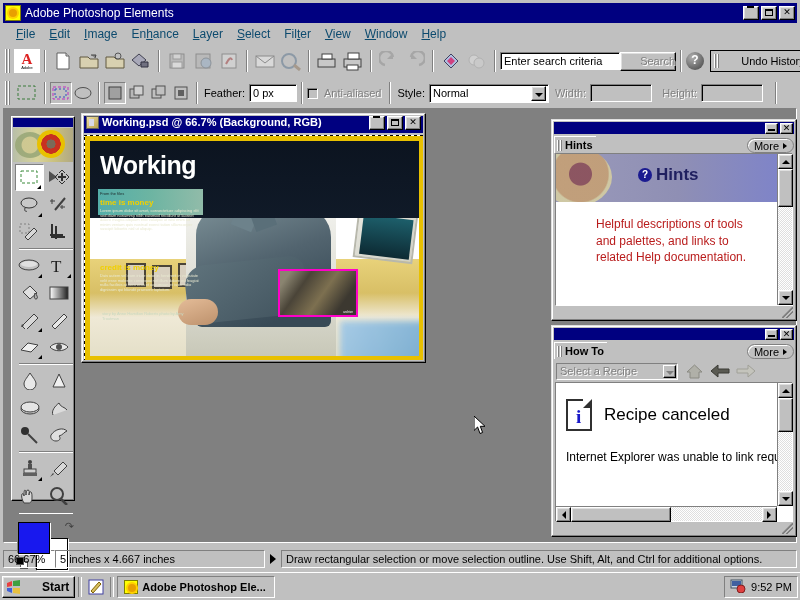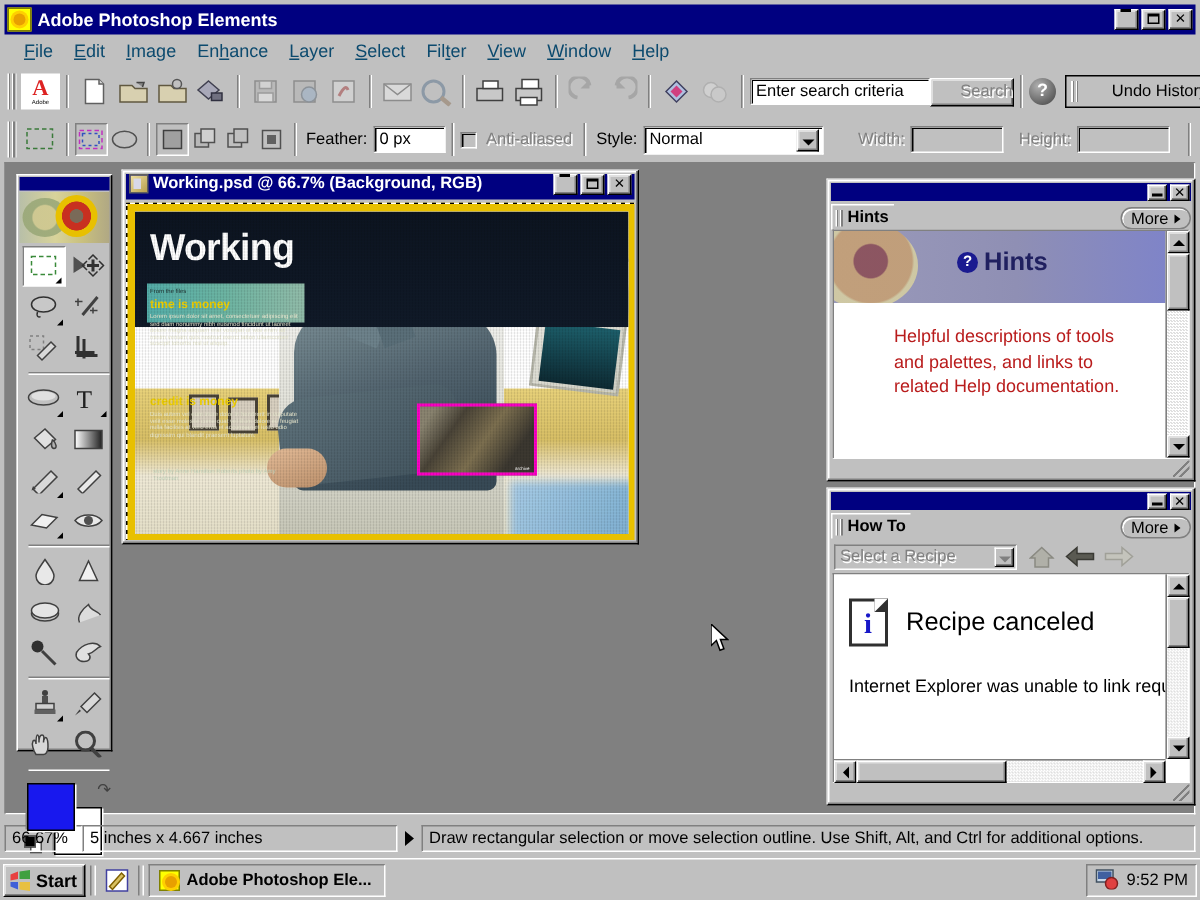--- a/index.html
+++ b/index.html
@@ -9,21 +9,21 @@
     font-size: 11px;
     background: #008080;
     -webkit-font-smoothing: none;
   }
 
   
   #app { position:absolute; left:0; top:0; width:800px; height:572px; background:#c0c0c0;
          border:1px solid #c0c0c0; }
   #titlebar { position:absolute; left:2px; top:2px; right:2px; height:20px;
               background:#000080; display:flex; align-items:center; }
-  #titlebar .ttl { color:#fff; font-weight:bold; font-size:12px; margin-left:4px; letter-spacing:0; }
+  #titlebar .ttl { color:#fff; font-weight:normal; font-size:12px; margin-left:4px; letter-spacing:0; }
   .appicon { width:16px; height:16px; margin-left:2px; position:relative; flex:0 0 auto;
              background:#ffff00; border:1px solid #808000; }
   .appicon::before { content:""; position:absolute; left:3px; top:3px; width:8px; height:8px;
              border-radius:50%; background:#e8a000; box-shadow:0 0 0 2px #ffd000; }
   .tbtns { margin-left:auto; display:flex; gap:2px; margin-right:2px; }
   .tbtn { width:16px; height:14px; background:#c0c0c0; position:relative;
           border:1px solid; border-color:#ffffff #000000 #000000 #ffffff;
           box-shadow: inset -1px -1px 0 #808080, inset 1px 1px 0 #dfdfdf;
           font-size:9px; line-height:12px; text-align:center; color:#000; font-family:"Liberation Sans",sans-serif;}
   .tbtn span{ position:relative; top:-1px; }
@@ -292,21 +292,21 @@
   .sarrow { width:16px; display:flex; align-items:center; justify-content:center; }
   .sarrow::after{content:"";border-top:5px solid transparent;border-bottom:5px solid transparent;border-left:6px solid #000;}
   .shelp { flex:1; }
 
   
   #cursor { position:absolute; left:474px; top:416px; width:12px; height:19px; z-index:900; }
 
   
   #taskbar { position:absolute; left:0; bottom:0; width:800px; height:28px; background:#c0c0c0;
              border-top:1px solid #fff; display:flex; align-items:center; padding:2px 2px; }
-  #startbtn { height:22px; display:flex; align-items:center; gap:3px; padding:0 5px 0 3px; font-weight:bold;
+  #startbtn { height:22px; display:flex; align-items:center; gap:21px; padding:0 5px 0 3px; font-weight:bold;
              font-size:12px; background:#c0c0c0;
              border:1px solid; border-color:#ffffff #000000 #000000 #ffffff;
              box-shadow: inset -1px -1px 0 #808080, inset 1px 1px 0 #dfdfdf; }
   .winlogo { width:15px; height:14px; position:relative; }
   .tsep { width:4px; height:20px; margin:0 3px;
           border-left:1px solid #808080; border-right:1px solid #fff; }
   .qlbtn { width:22px; height:22px; display:flex; align-items:center; justify-content:center; }
   #taskitem { height:22px; display:flex; align-items:center; gap:4px; padding:4px 6px; font-size:11px;
              font-weight:bold; background:#c0c0c0; min-width:158px;
              border:1px solid; border-color:#808080 #ffffff #ffffff #808080; }
@@ -522,21 +522,21 @@
     <div class="txtin" style="width:48px">0 px</div>
     <div class="sep"></div>
     <div class="cbx dsb"></div>
     <div class="lblt g">Anti-aliased</div>
     <div class="sep"></div>
     <div class="lblt">Style:</div>
     <div class="combo" style="width:120px">
       <div class="cv">Normal</div>
       <div class="arw"></div>
     </div>
-    <div class="lblt g" style="margin-left:23px">Width:</div>
+    <div class="lblt g" style="margin-left:6px">Width:</div>
     <div class="txtin dsb" style="width:62px"></div>
     <div class="lblt g" style="margin-left:10px">Height:</div>
     <div class="txtin dsb" style="width:62px"></div>
     <div class="sep" style="margin-left:12px"></div>
   </div>
 
   <div id="workspace"></div>
 
   <div id="toolbox">
     <div class="tbar"></div>

